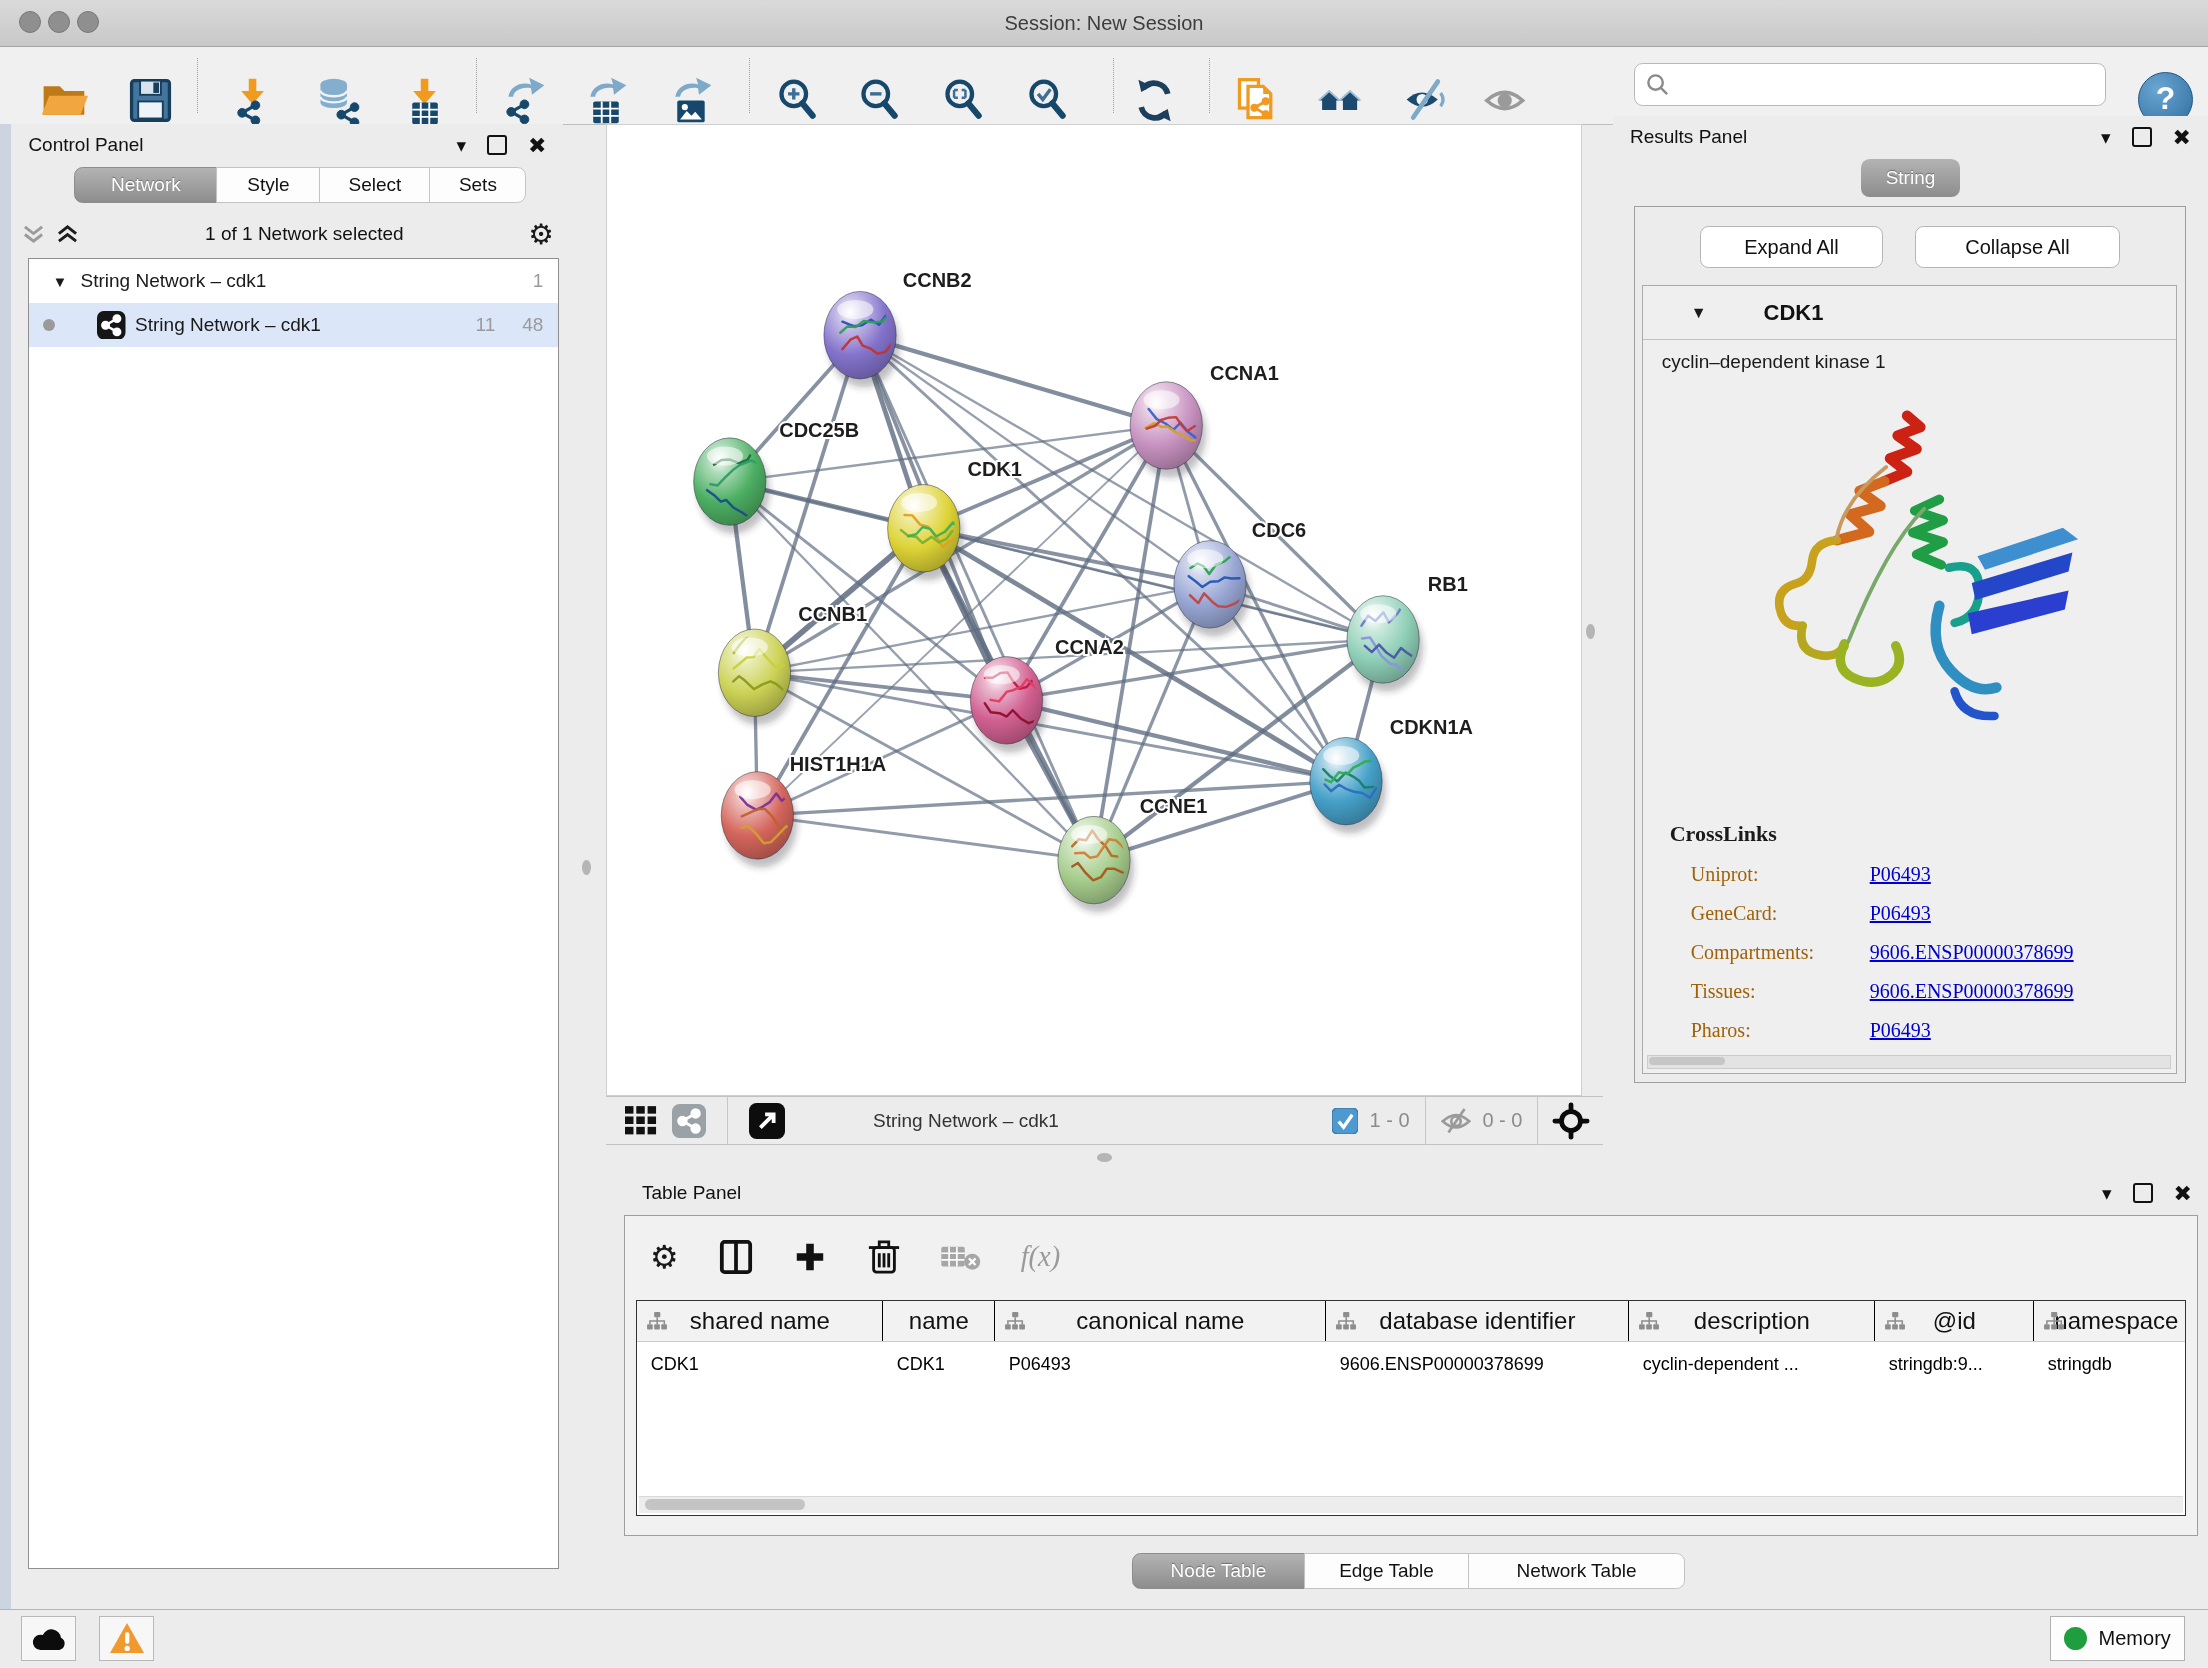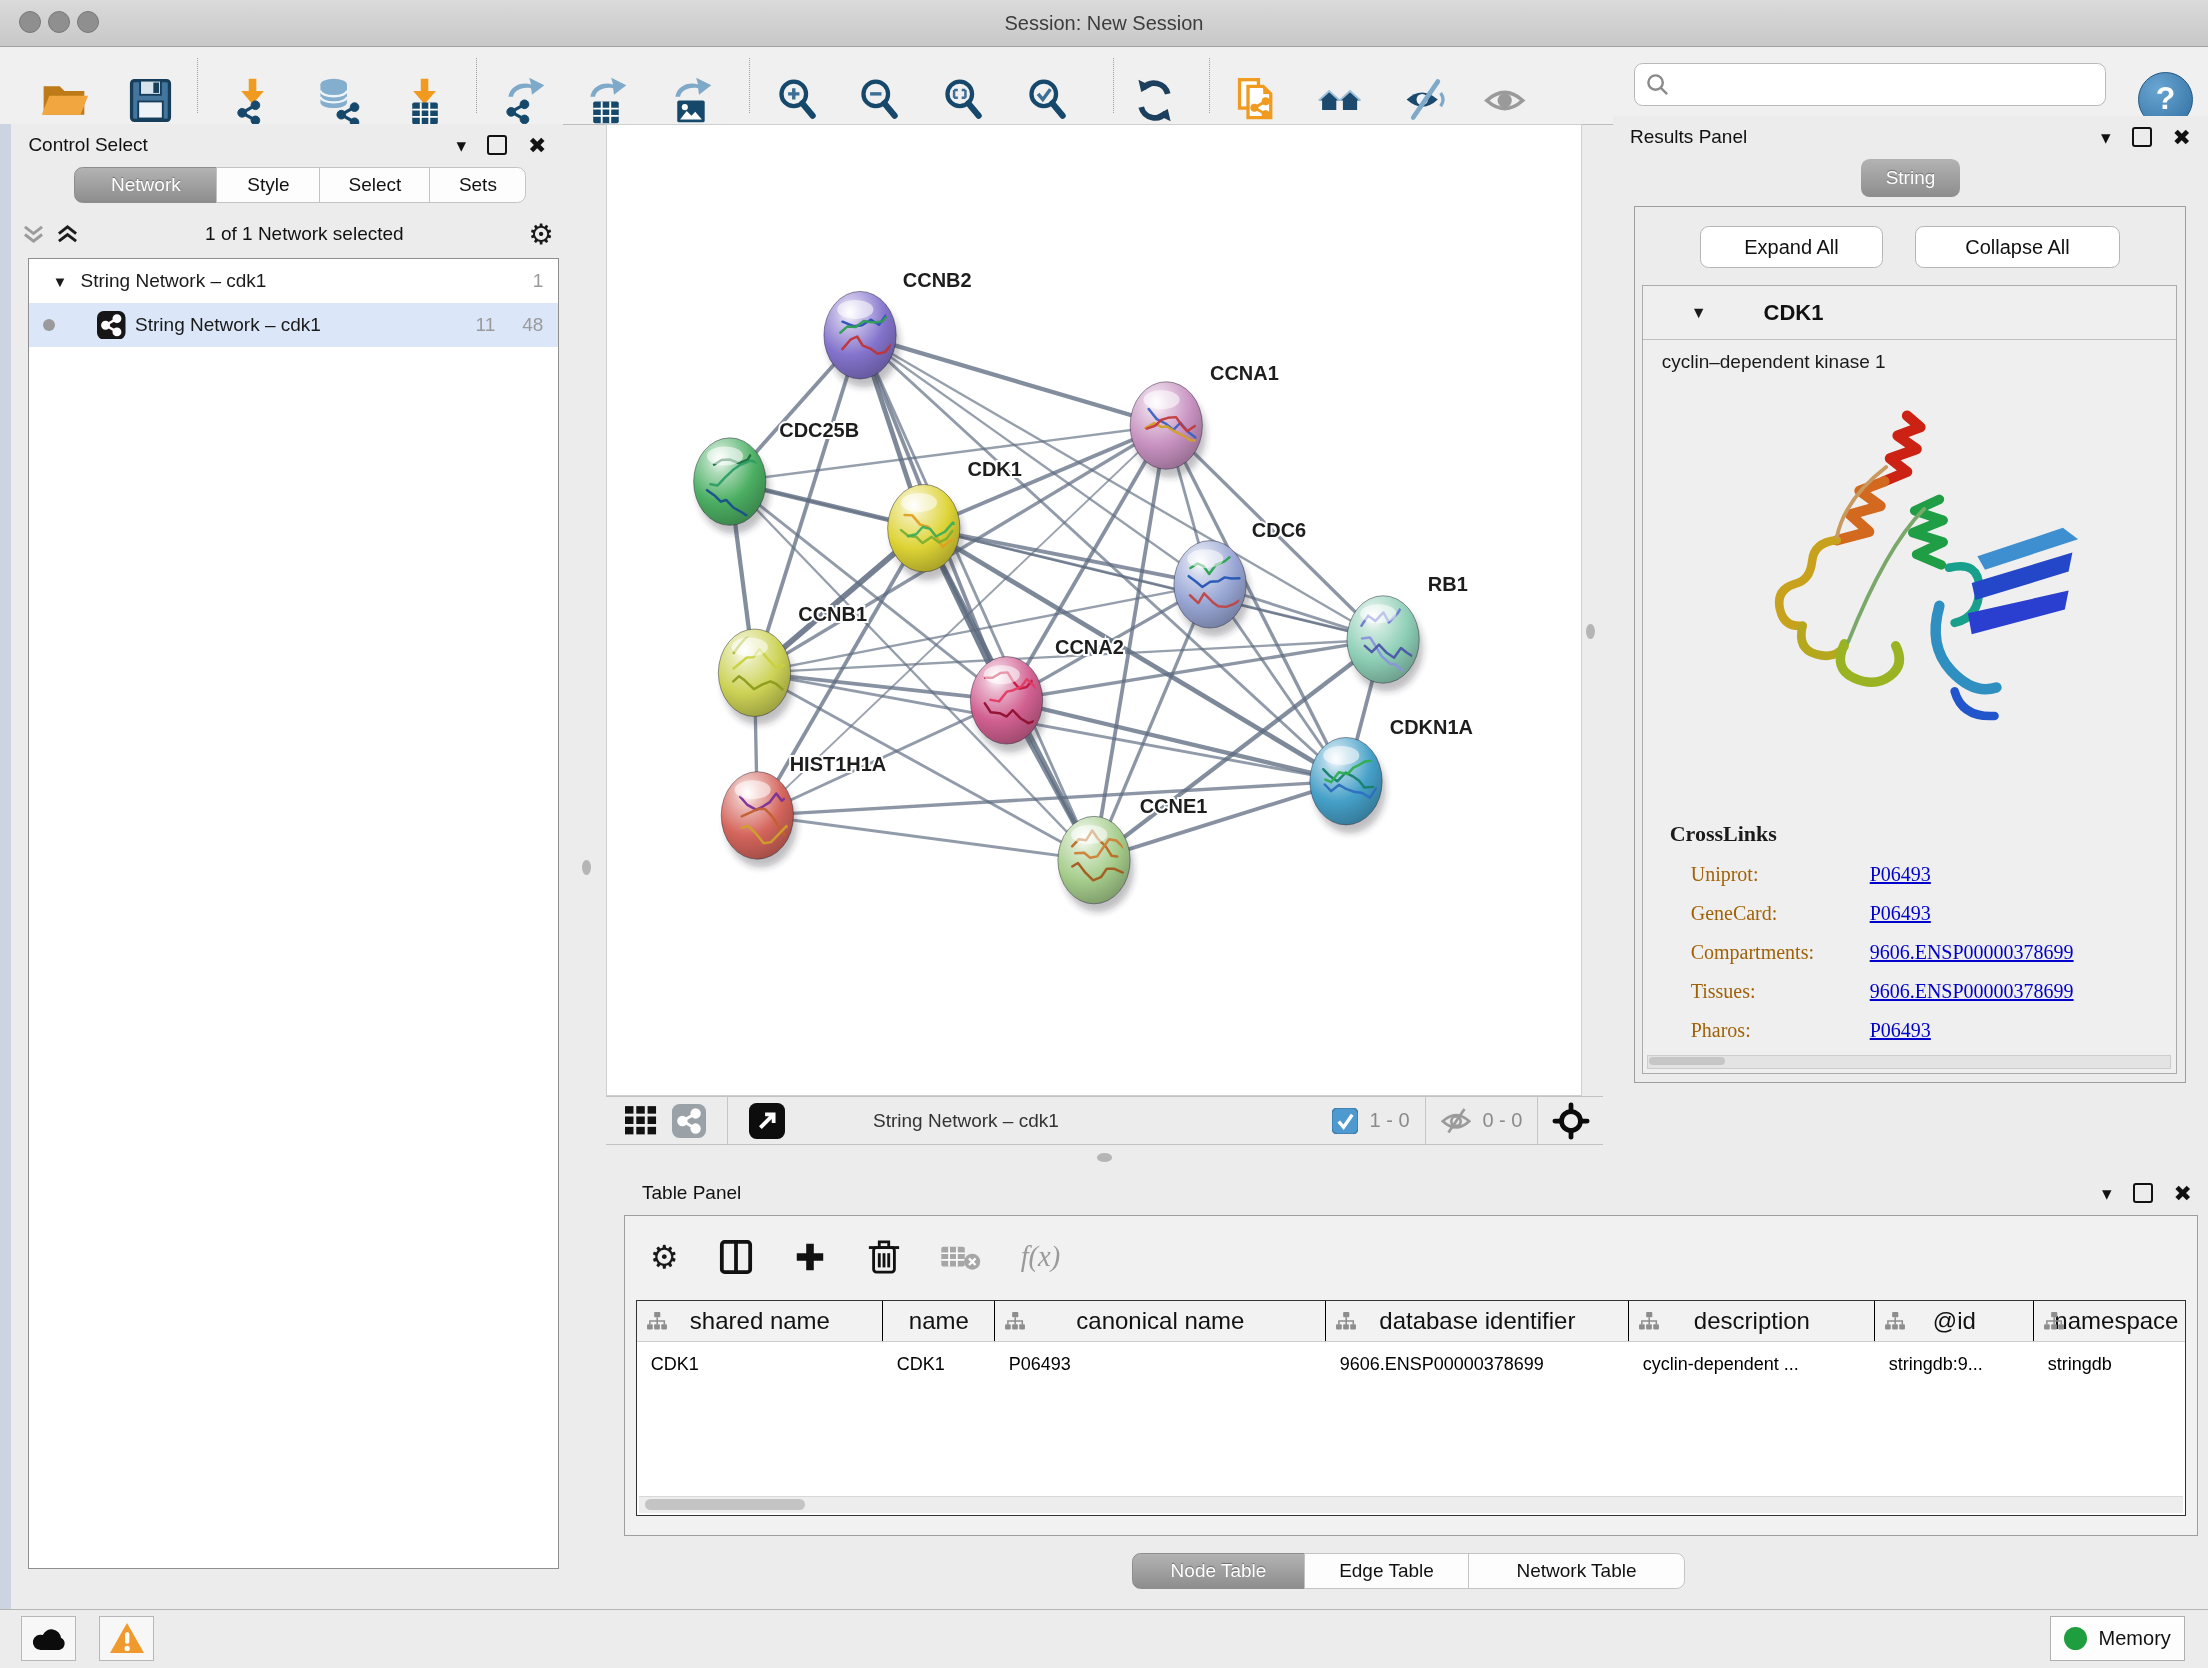--- a/index.html
+++ b/index.html
@@ -258,21 +258,21 @@
         </svg></button>
       <div class="tsep" style="left: 197px;"></div>
       <div class="tsep" style="left: 476px;"></div>
       <div class="tsep" style="left: 749px;"></div>
       <div class="tsep" style="left: 1113px;"></div>
       <div class="tsep" style="left: 1209px;"></div>
     </div>
 
   <div id="control-panel">
     <div class="panel-header">
-      <span class="panel-title">Control Select</span>
+      <span class="panel-title">Control Panel</span>
       <span class="ph-icons">
         <span class="ph-caret">▾</span>
         <span class="ph-float"></span>
         <span class="ph-close">✖</span>
       </span>
     </div>
     <div class="tabrow" id="cp-tabs" style="left:55px;top:43px">
         <div class="tab first selected" style="width: 141px;">Network</div>
         <div class="tab" style="width: 102px;">Style</div>
         <div class="tab" style="width: 109px;">Select</div>

